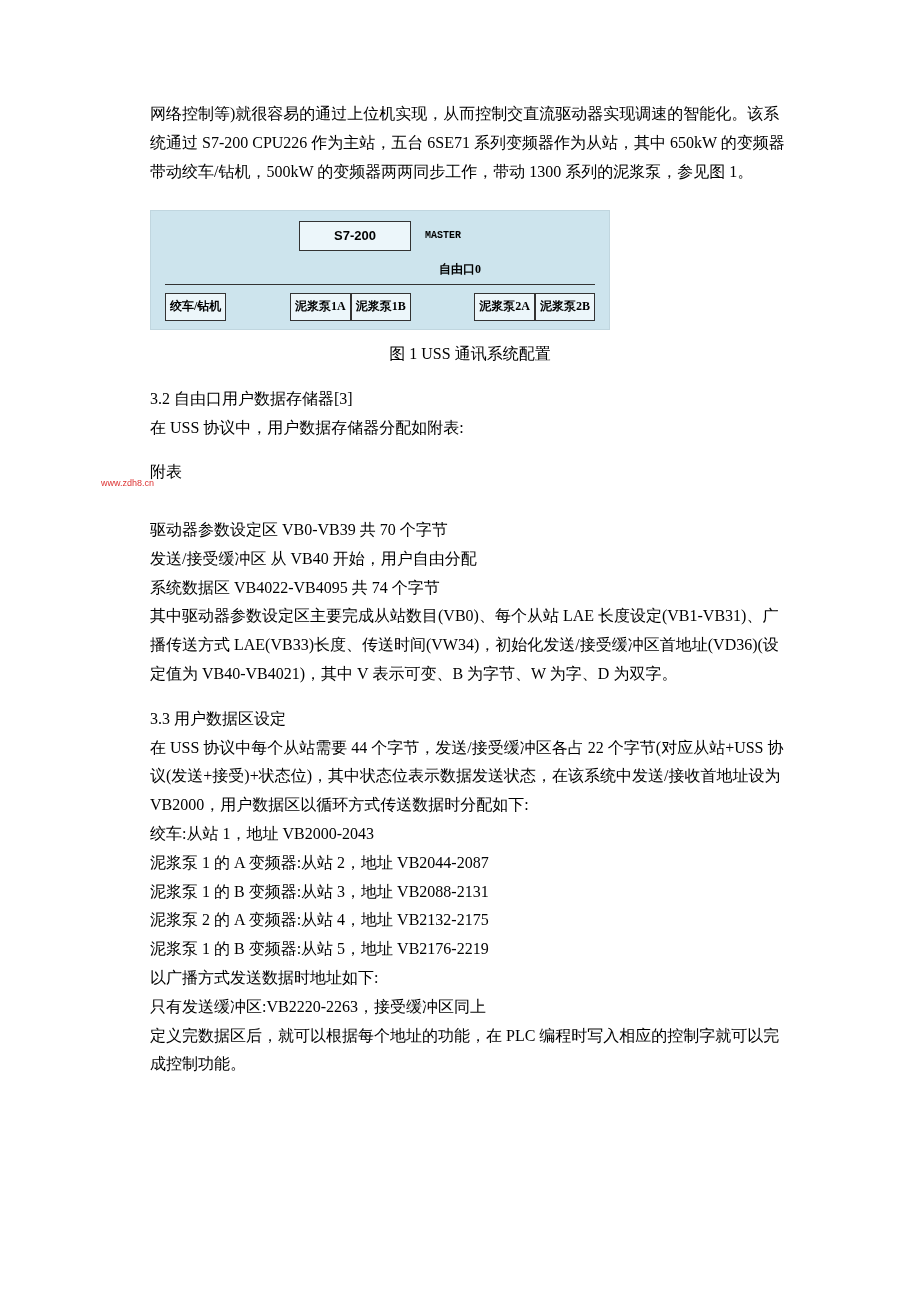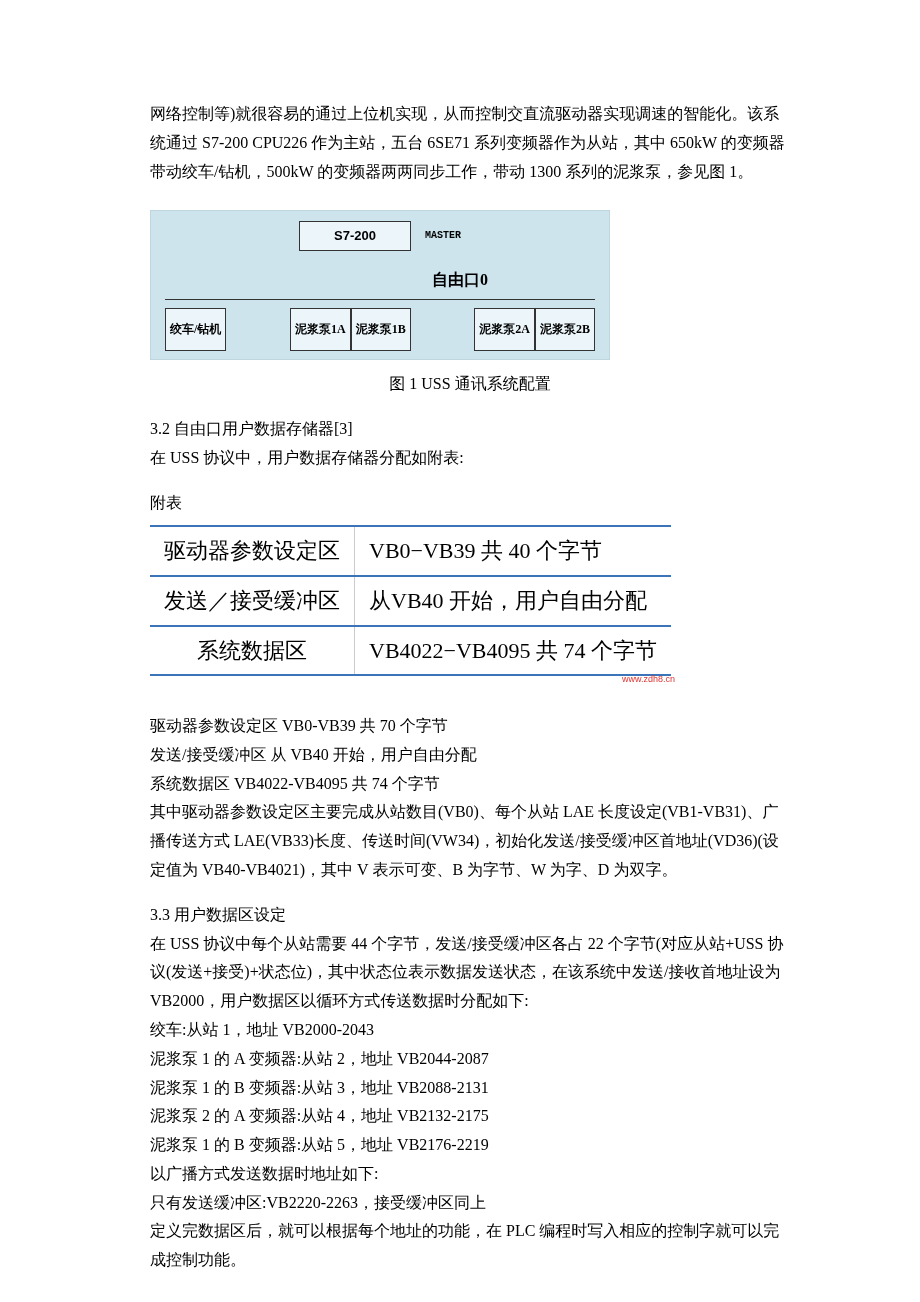--- a/index.html
+++ b/index.html
@@ -29,31 +29,31 @@
     .dg-master-box {
       border: 1px solid #333;
       background: #ecf6fa;
       padding: 2px 34px;
       font-family: Arial, sans-serif;
       font-size: 13px;
       font-weight: bold;
       text-align: center;
     }
     .dg-master-label { font-family: Liberation Mono, monospace; font-size: 10px; font-weight: bold; }
-    .dg-port-row { text-align: center; margin: 15px 0 2px 160px; font-size: 16px; font-weight: bold; }
+    .dg-port-row { text-align: center; margin: 8px 0 2px 160px; font-size: 12px; font-weight: bold; }
     .dg-bus { height: 1px; background: #333; margin: 4px 0 8px 0; position: relative; }
     .dg-slave-labels { display: flex; justify-content: space-between; font-family: Arial, sans-serif; font-size: 11px; font-weight: bold; margin-bottom: 6px; padding: 0 1px; }
     .dg-leaves { display: flex; justify-content: space-between; gap: 6px; }
     .dg-leaf-group { display: flex; }
     .dg-leaf {
       border: 1px solid #333;
       background: #ecf6fa;
       font-size: 12px;
       text-align: center;
-      padding: 10px 4px;
+      padding: 2px 4px;
       white-space: nowrap;
       font-weight: bold;
     }
     .table1 {
       border-collapse: collapse;
       margin-top: 8px;
       margin-bottom: 26px;
       font-family: "SimSun", "宋体", serif;
       font-size: 22px;
     }
@@ -104,36 +104,20 @@
 </div>
 
 <p class="fig-caption">图 1 USS 通讯系统配置</p>
 
 <p class="section-gap">3.2  自由口用户数据存储器[3]</p>
 <p>在 USS 协议中，用户数据存储器分配如附表:</p>
 
 <p class="section-gap">附表</p>
 
 <div class="tbl-wrap">
-  <table class="table1">
-    <tbody>
-        <tr>
-      <td>驱动器参数设定区</td>
-      <td>VB0−VB39 共 40 个字节</td>
-    </tr>
-    <tr>
-      <td>发送／接受缓冲区</td>
-      <td>从VB40 开始，用户自由分配</td>
-    </tr>
-    <tr>
-      <td>系统数据区</td>
-      <td>VB4022−VB4095 共 74 个字节</td>
-    </tr>
-  </tbody>
-    </table>
   <span class="watermark" style="right:-4px;bottom:15px;">www.zdh8.cn</span>
 </div>
 
 <p>驱动器参数设定区  VB0-VB39 共 70 个字节</p>
 <p>发送/接受缓冲区  从 VB40 开始，用户自由分配</p>
 <p>系统数据区  VB4022-VB4095 共 74 个字节</p>
 <p>其中驱动器参数设定区主要完成从站数目(VB0)、每个从站 LAE 长度设定(VB1-VB31)、广播传送方式 LAE(VB33)长度、传送时间(VW34)，初始化发送/接受缓冲区首地址(VD36)(设定值为 VB40-VB4021)，其中 V 表示可变、B 为字节、W 为字、D 为双字。</p>
 
 <p class="section-gap">3.3  用户数据区设定</p>
 <p>在 USS 协议中每个从站需要 44 个字节，发送/接受缓冲区各占 22 个字节(对应从站+USS 协议(发送+接受)+状态位)，其中状态位表示数据发送状态，在该系统中发送/接收首地址设为VB2000，用户数据区以循环方式传送数据时分配如下:</p>

